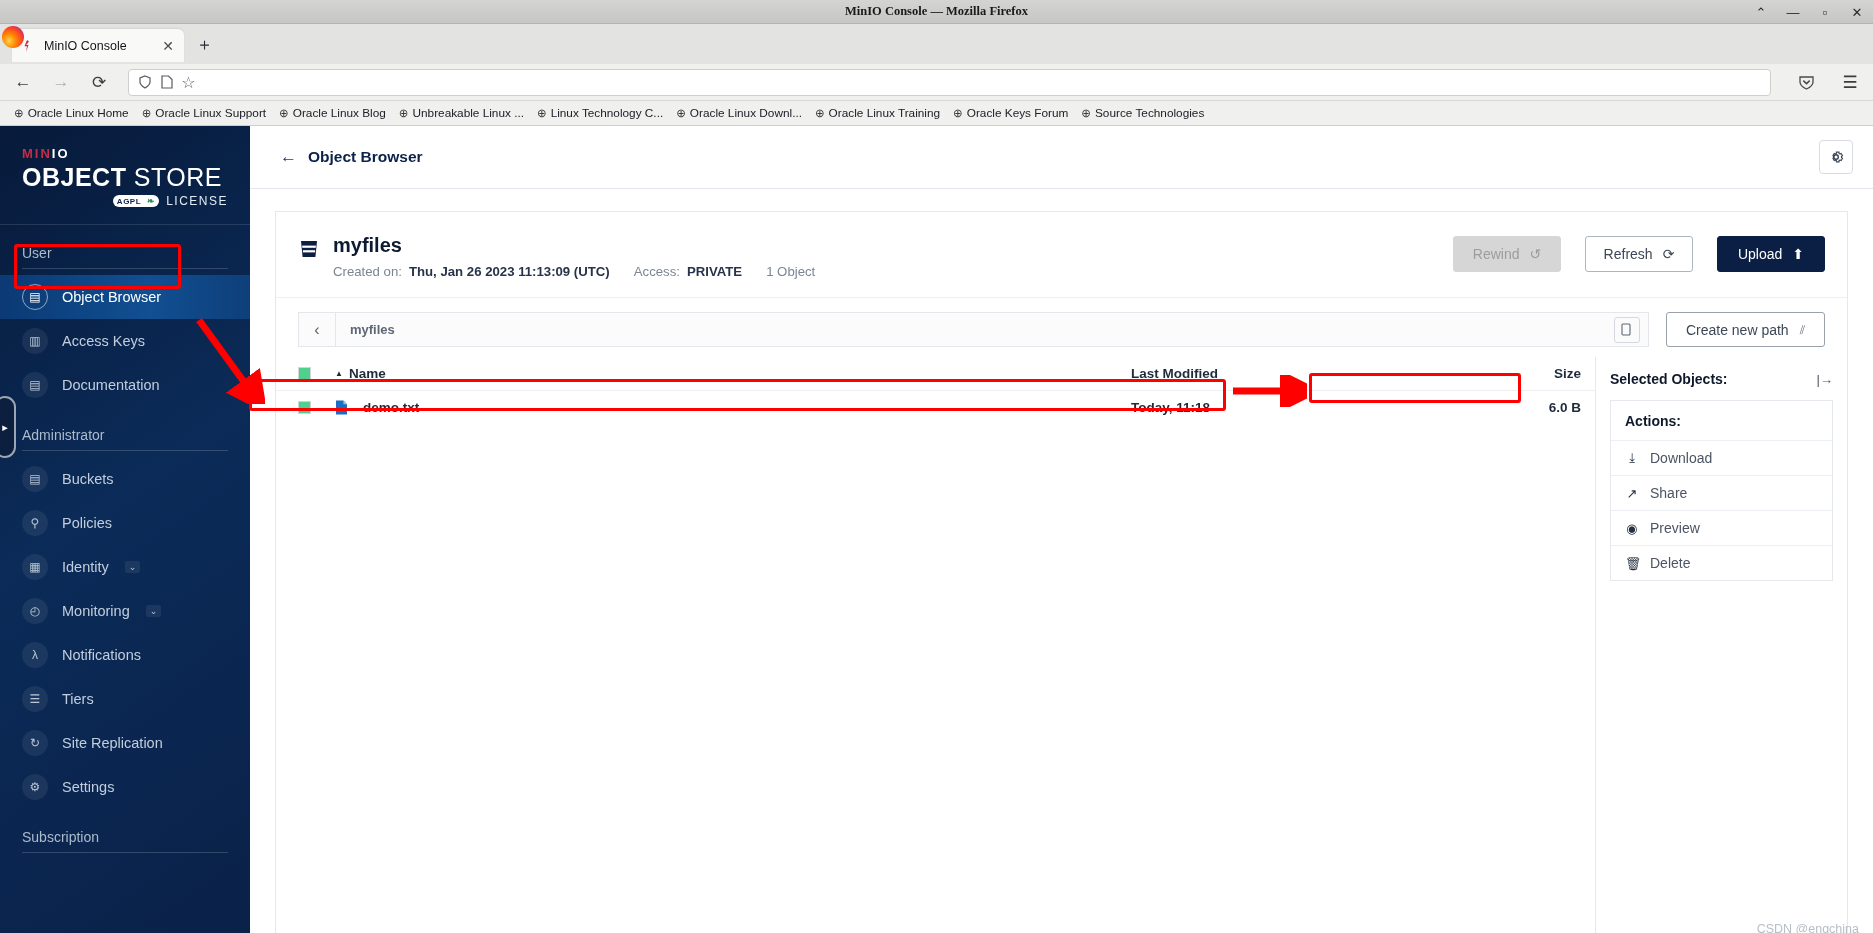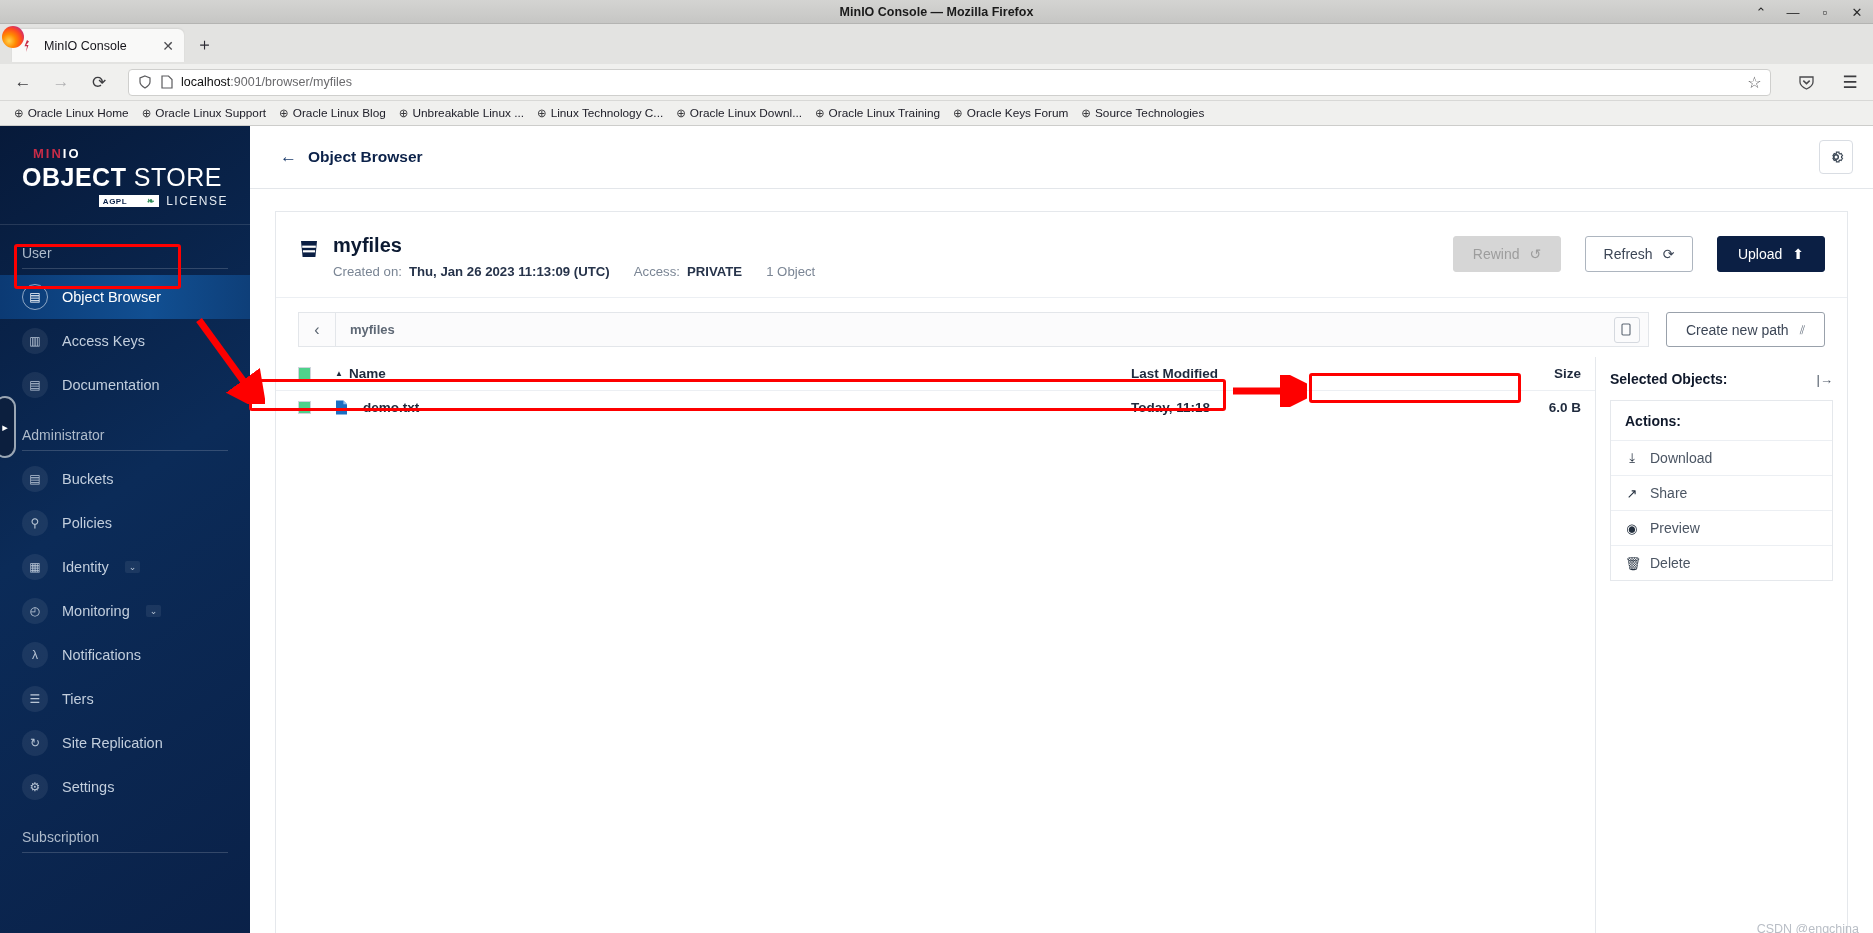--- a/index.html
+++ b/index.html
@@ -13,21 +13,21 @@
   
   #firefox-window { width: 1873px; height: 933px; position: relative; }
 
   .titlebar {
     height: 24px;
     background: linear-gradient(#d4d4d2, #c6c6c4);
     border-bottom: 1px solid #b4b4b2;
     display: flex; align-items: center; justify-content: center;
     position: relative;
   }
-  .titlebar-text { font-size: 12.5px; color: #1a1a1a; font-weight: 700; }
+  .titlebar-text { font-size: 12.5px; color: #1a1a1a; font-weight: 700; font-family: Liberation Serif, serif; }
   .window-controls {
     position: absolute; right: 8px; top: 0; height: 24px;
     display: flex; align-items: center; gap: 16px;
   }
   .wc-btn { width: 16px; height: 16px; display:flex; align-items:center; justify-content:center;
             font-size: 13px; color: #2a2a2a; cursor: pointer; }
 
   .tabstrip {
     height: 40px; background: #e3e3e1;
     display: flex; align-items: flex-end; padding-left: 4px;
@@ -83,30 +83,30 @@
   
   #app { display: flex; height: 819px; width: 1873px; background: #fff; position: relative; }
 
   .sidebar {
     width: 250px; flex: none; position: relative;
     background: linear-gradient(145deg, #071a3a 0%, #0b2b58 45%, #0a2148 100%);
     color: #c7d2e0; overflow: hidden;
   }
   .brand { padding: 20px 22px 16px 22px; border-bottom: 1px solid rgba(255,255,255,.12); }
   .brand-minio { font-size: 13px; font-weight: 700; letter-spacing: 2px; }
-  .brand-minio .m { color: #c72c48; margin-left: 11px; }
+  .brand-minio .m { color: #c72c48; }
   .brand-minio .io { color: #ffffff; }
   .brand-title { font-size: 25px; letter-spacing: .5px; line-height: 1.05; margin-top: 3px; color: #ffffff;}
   .brand-title b { font-weight: 800; }
   .brand-title span { font-weight: 300; text-align: right; }
   .brand-license { display: flex; align-items: center; justify-content: flex-end; gap: 7px; margin-top: 4px; }
   .agpl-badge {
     background: #ffffff; color: #0a2148; font-size: 8px; font-weight: 800;
-    padding: 1px 4px; border-radius: 0; letter-spacing: .5px;
-    display: flex; align-items: center; gap: 20px;
+    padding: 1px 4px; border-radius: 6px; letter-spacing: .5px;
+    display: flex; align-items: center; gap: 6px;
   }
   .agpl-badge .leaf { color: #2e8b57; font-size: 9px; }
   .license-word { font-size: 12px; letter-spacing: 1.5px; color: #e6ecf3; }
 
   .nav-section-label {
     font-size: 14px; color: #aebbcb; padding: 20px 22px 7px 22px;
   }
   .nav-section-rule { height: 1px; background: rgba(255,255,255,.17); margin: 0 22px; }
 
   .nav-item {
@@ -297,21 +297,20 @@
       <span class="urlbar-icon">
         <svg width="14" height="14" viewBox="0 0 14 14">
             <path d="M7 1 L12 3 V7 C12 10 7 13 7 13 C7 13 2 10 2 7 V3 Z" fill="none" stroke="#5b5b5e" stroke-width="1.2"></path>
           </svg>
       </span>
       <span class="urlbar-icon">
         <svg width="12" height="14" viewBox="0 0 12 14">
             <path d="M1 1 H7.5 L11 4.5 V13 H1 Z" fill="none" stroke="#5b5b5e" stroke-width="1.2"></path>
           </svg>
       </span>
-      <span class="url-text"><span class="host">localhost</span><span class="path">:9001/browser/myfiles</span></span>
       <span class="urlbar-icon">☆</span>
     </div>
     <div class="navbar-right">
       <div class="nav-btn">
         <svg width="17" height="17" viewBox="0 0 17 17">
             <path d="M2 3 H15 V8 C15 12 8.5 15 8.5 15 C8.5 15 2 12 2 8 Z" fill="none" stroke="#4a4a4d" stroke-width="1.3"></path>
             <path d="M5.3 6.6 L8.5 9.6 L11.7 6.6" fill="none" stroke="#4a4a4d" stroke-width="1.5"></path>
           </svg>
       </div>
       <div class="nav-btn">☰</div>

